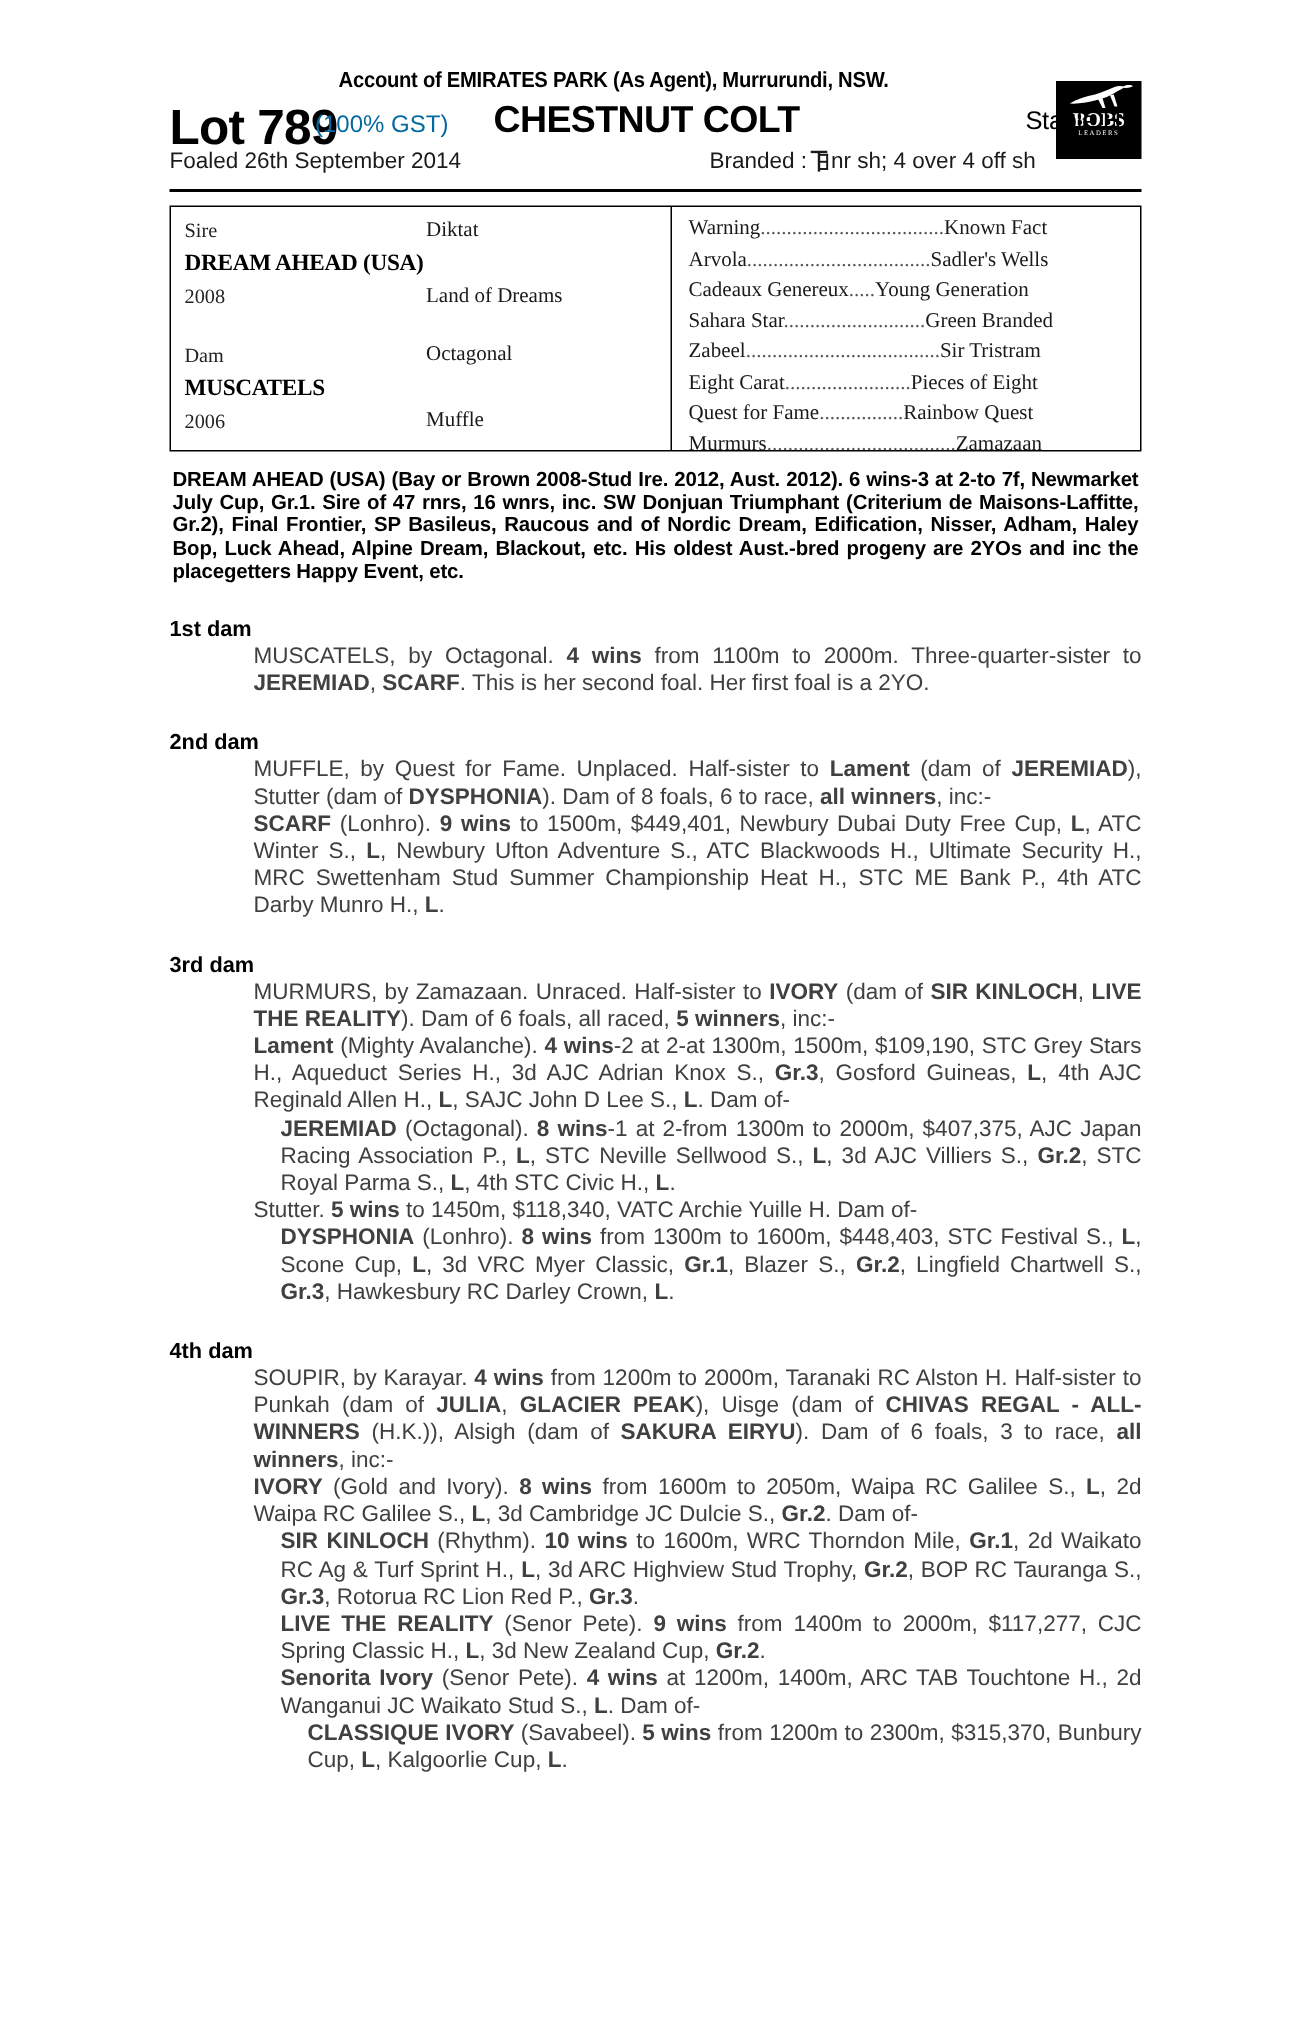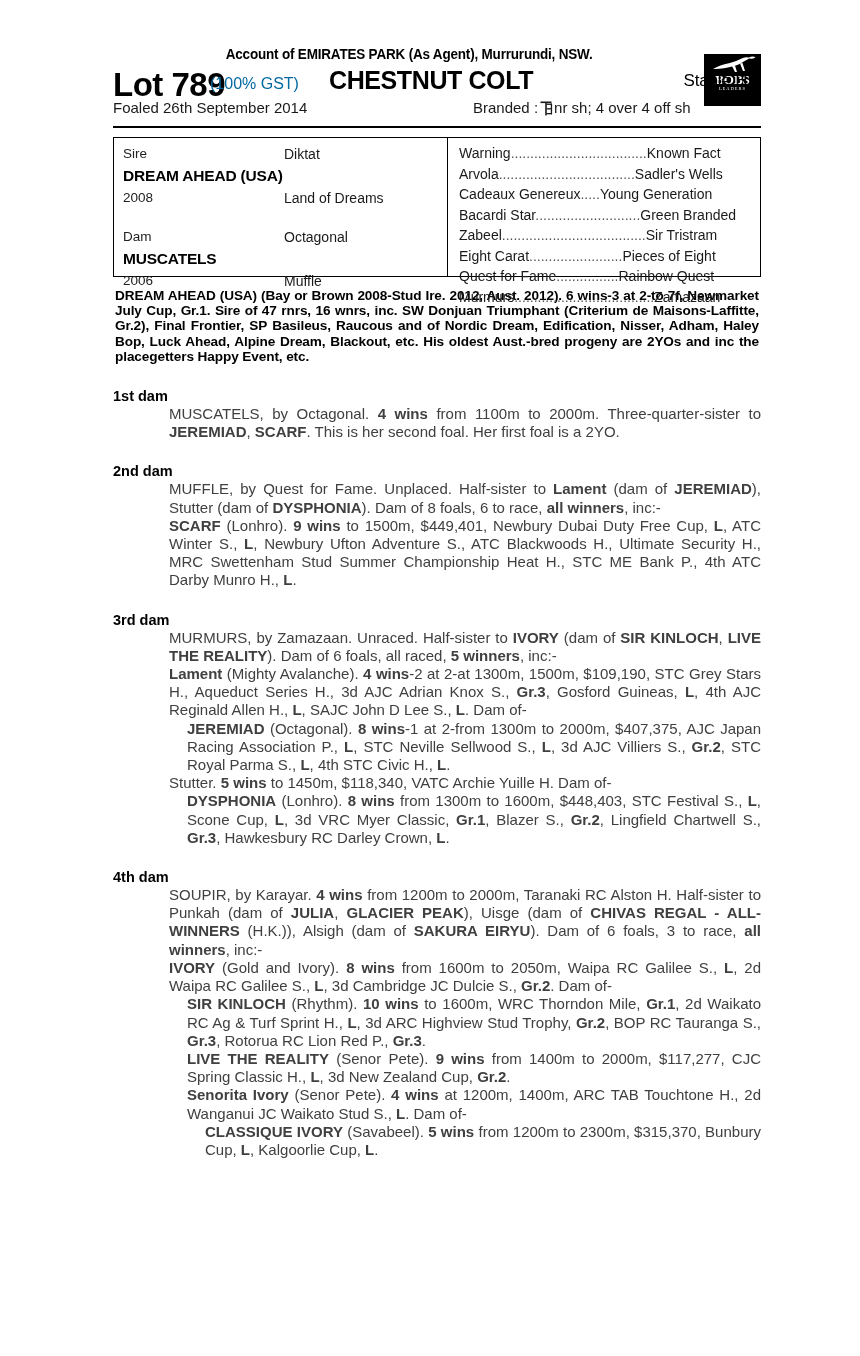--- a/index.html
+++ b/index.html
@@ -97,23 +97,24 @@
 
   .hrule{
     border:0;border-top:2px solid #000;
     margin:5px 0 0 0;
   }
 
   
   .ped{
     border:1.5px solid #000;
     margin-top:9px;
-    height:140px;
+    height:164px;
     position:relative;
     box-sizing:border-box;
+    font-family:Liberation Serif, serif;
   }
   .ped .vline{
     position:absolute; top:0; bottom:0; left:333px;
     width:1px; background:#000;
   }
   .ped .col1{position:absolute;left:9px;top:5px;width:160px;}
   .ped .col2{position:absolute;left:170px;top:5px;width:160px;}
   .ped .col3{position:absolute;left:345px;top:5px;right:6px;}
   .ped .lbl{font-size:13.5px;color:#222;line-height:22px;height:22px;}
   .ped .nm{font-size:15.5px;font-weight:bold;line-height:22px;height:22px;letter-spacing:-0.2px;}
@@ -214,21 +215,21 @@
         <div class="gap"></div>
         <div class="c2v">Octagonal</div>
         <div class="c2v" style="height:22px"></div>
         <div class="c2v">Muffle</div>
       </div>
 
       <div class="col3">
         <div class="g2"><span>Warning</span><span class="dots">...................................</span><span>Known Fact</span></div>
         <div class="g2"><span>Arvola</span><span class="dots">...................................</span><span>Sadler's Wells</span></div>
         <div class="g2"><span>Cadeaux Genereux</span><span class="dots">.....</span><span>Young Generation</span></div>
-        <div class="g2"><span>Bacardi Star</span><span class="dots">...........................</span><span>Green Branded</span></div>
+        <div class="g2"><span>Sahara Star</span><span class="dots">...........................</span><span>Green Branded</span></div>
         <div class="g2"><span>Zabeel</span><span class="dots">.....................................</span><span>Sir Tristram</span></div>
         <div class="g2"><span>Eight Carat</span><span class="dots">........................</span><span>Pieces of Eight</span></div>
         <div class="g2"><span>Quest for Fame</span><span class="dots">................</span><span>Rainbow Quest</span></div>
         <div class="g2"><span>Murmurs</span><span class="dots">....................................</span><span>Zamazaan</span></div>
       </div>
     </div>
 
     <div class="sirepara">DREAM AHEAD (USA) (Bay or Brown 2008-Stud Ire. 2012, Aust. 2012). 6 wins-3 at 2-to 7f, Newmarket July Cup, Gr.1. Sire of 47 rnrs, 16 wnrs, inc. SW Donjuan Triumphant (Criterium de Maisons-Laffitte, Gr.2), Final Frontier, SP Basileus, Raucous and of Nordic Dream, Edification, Nisser, Adham, Haley Bop, Luck Ahead, Alpine Dream, Blackout, etc. His oldest Aust.-bred progeny are 2YOs and inc the placegetters Happy Event, etc.</div>
 
     <div id="dam-sections">

